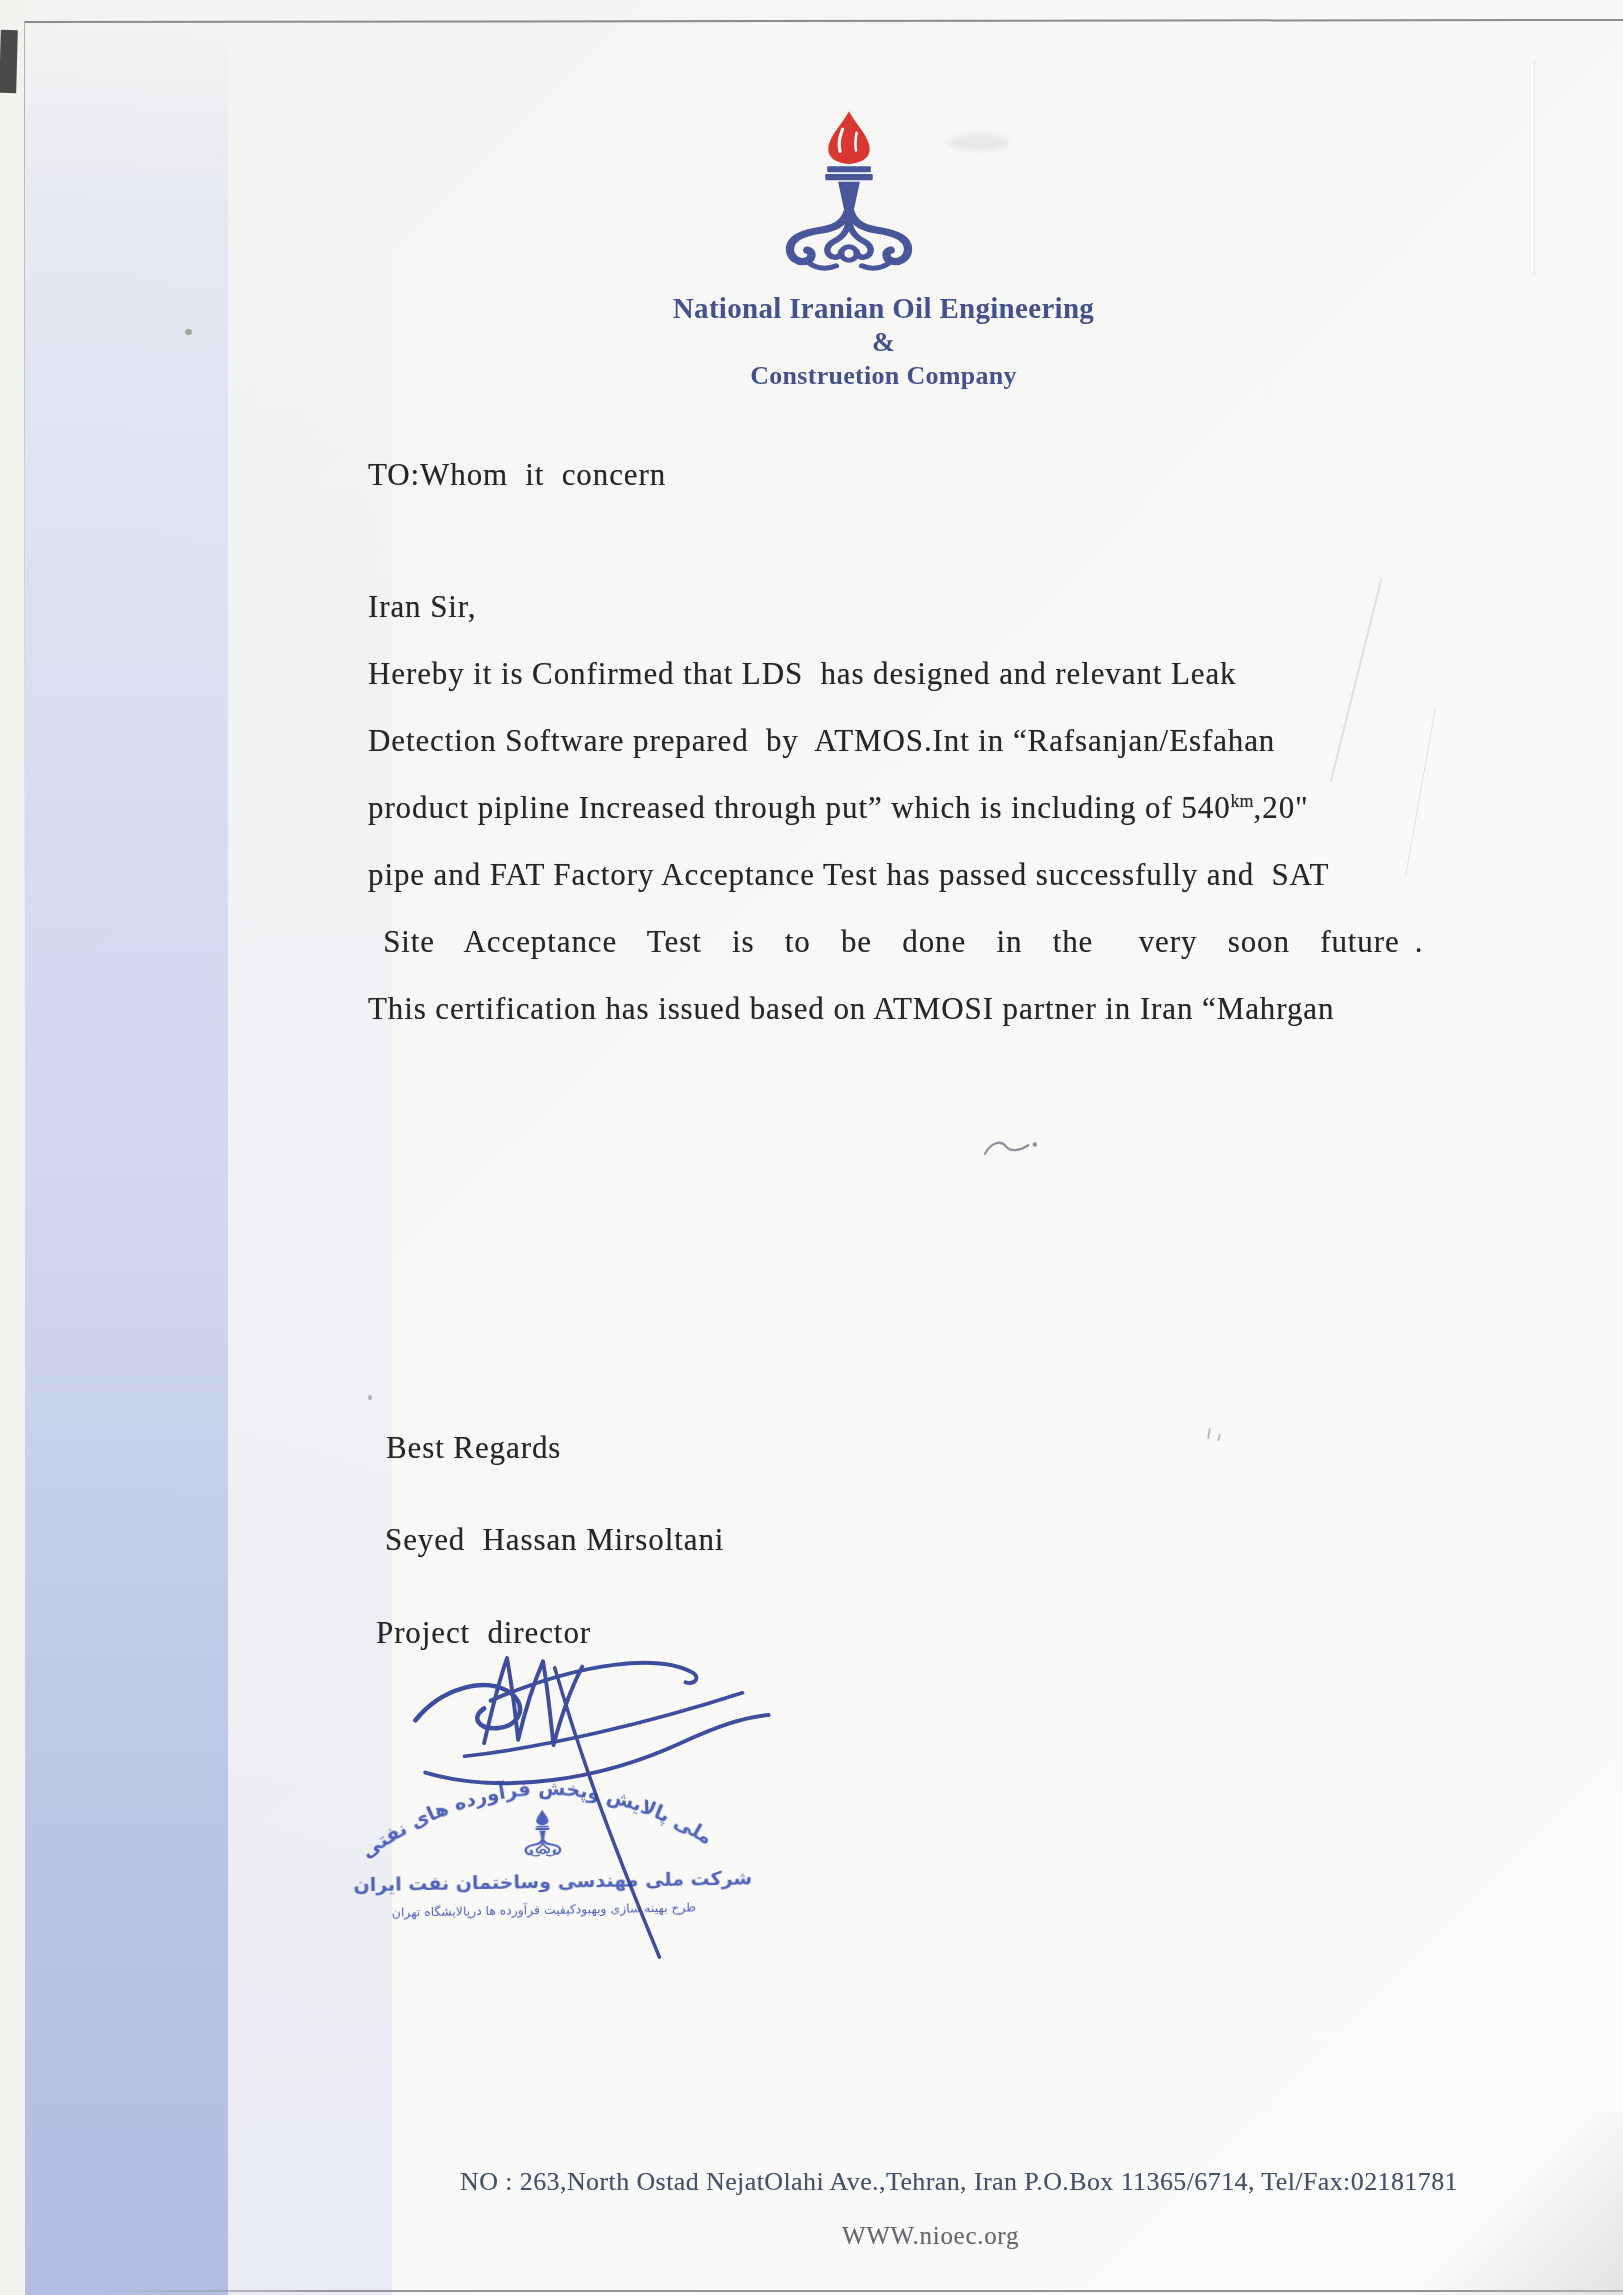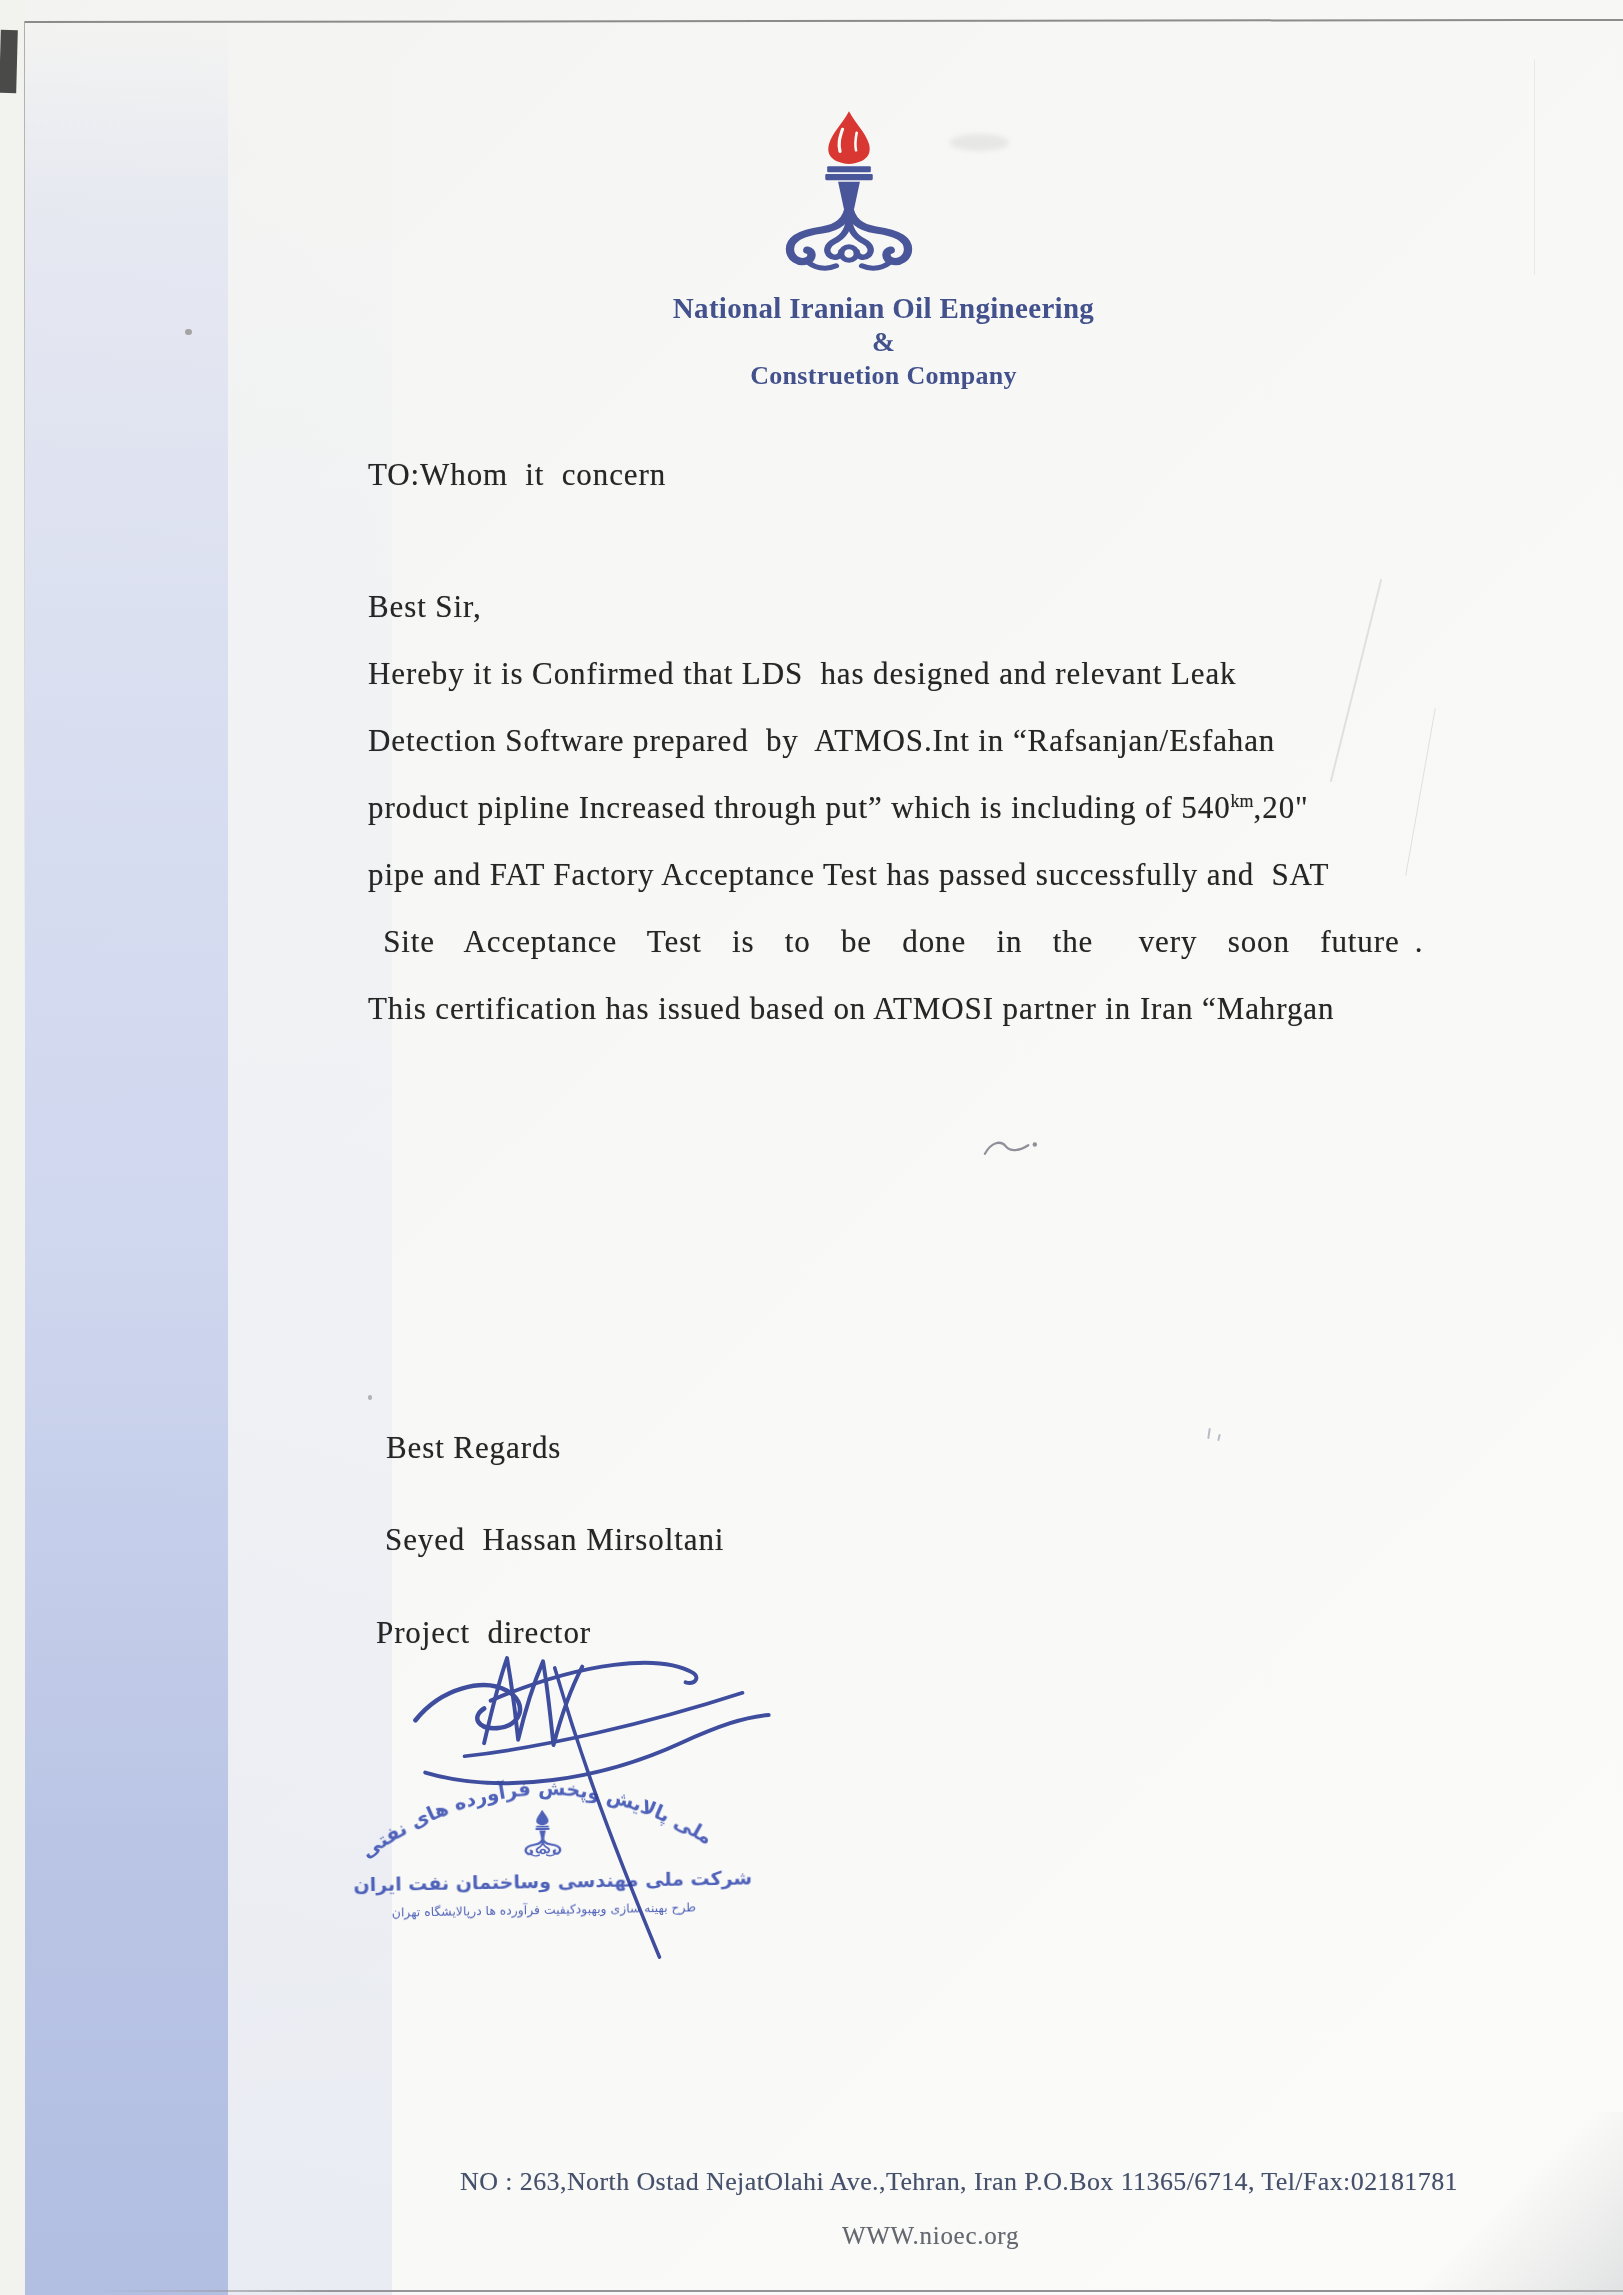--- a/index.html
+++ b/index.html
@@ -128,21 +128,21 @@
     <use href="#torchCrown" y="102" width="240" height="210" style="color:#4a569a"></use>
   </svg>
 
   <div class="org">
     <div class="l1">National Iranian Oil Engineering</div>
     <div class="amp">&amp;</div>
     <div class="l2">Construetion Company</div>
   </div>
 
   <div class="tl" style="top:457px">TO:Whom  it  concern</div>
-  <div class="tl" style="top:589px">Best Sir,</div>
+  <div class="tl" style="top:589px">Iran Sir,</div>
   <div class="tl" style="top:656px">Hereby it is Confirmed that LDS  has designed and relevant Leak</div>
   <div class="tl" style="top:723px">Detection Software prepared  by  ATMOS.Int in “Rafsanjan/Esfahan</div>
   <div class="tl" style="top:790px"><span>product pipline Increased through put” which is including of 540</span><span class="sup">km</span><span>,20"</span></div>
   <div class="tl wide" style="top:924px"> Site  Acceptance  Test  is  to  be  done  in  the   very  soon  future .</div>
   <div class="tl" style="top:857px">pipe and FAT Factory Acceptance Test has passed successfully and  SAT</div>
   <div class="tl" style="top:991px">This certification has issued based on ATMOSI partner in Iran “Mahrgan</div>
 
   <div class="tl" style="top:1430px;left:386px">Best Regards</div>
   <div class="tl" style="top:1522px;left:385px">Seyed  Hassan Mirsoltani</div>
   <div class="tl" style="top:1615px;left:376px">Project  director</div>

